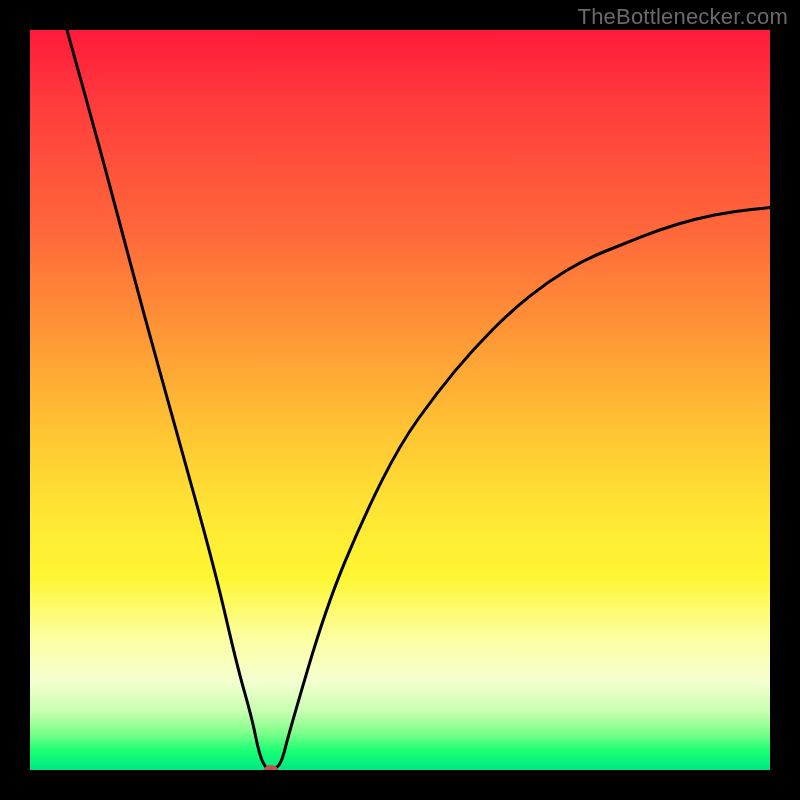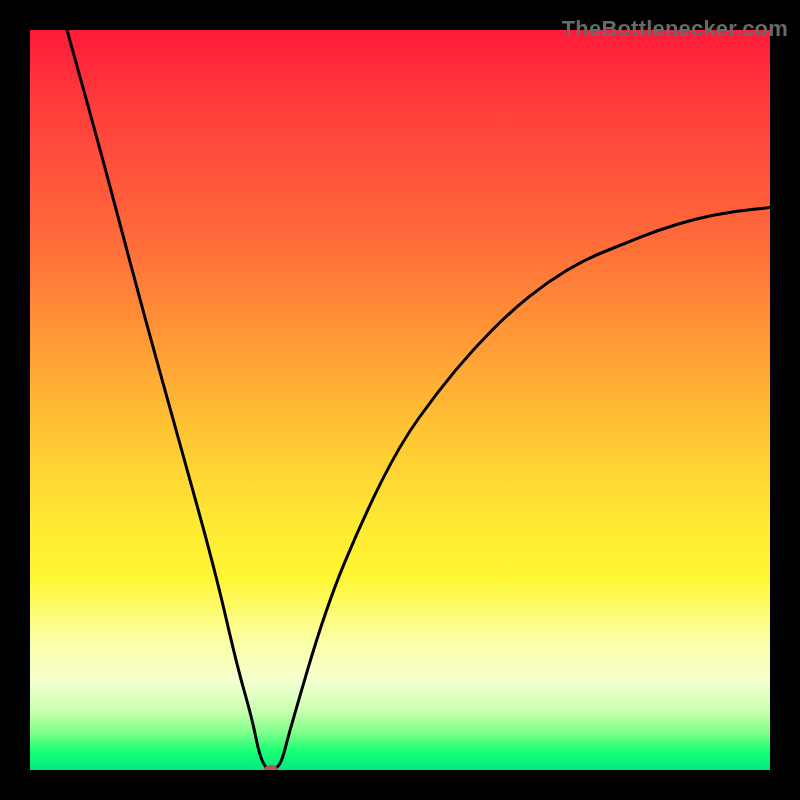--- a/index.html
+++ b/index.html
@@ -12,25 +12,25 @@
     font-family: Arial, Helvetica, sans-serif;
   }
   .frame {
     position: relative;
     width: 800px;
     height: 800px;
     background: #000;
   }
   .watermark {
     position: absolute;
-    top: 16px;
+    top: 4px;
     right: 12px;
     color: #6a6a6a;
     font-size: 22px;
-    font-weight: 700;
+    font-weight: 400;
     letter-spacing: 0.2px;
     z-index: 10;
   }
   .plot-area {
     position: absolute;
     left: 30px;
     top: 30px;
     width: 740px;
     height: 740px;
     overflow: hidden;

